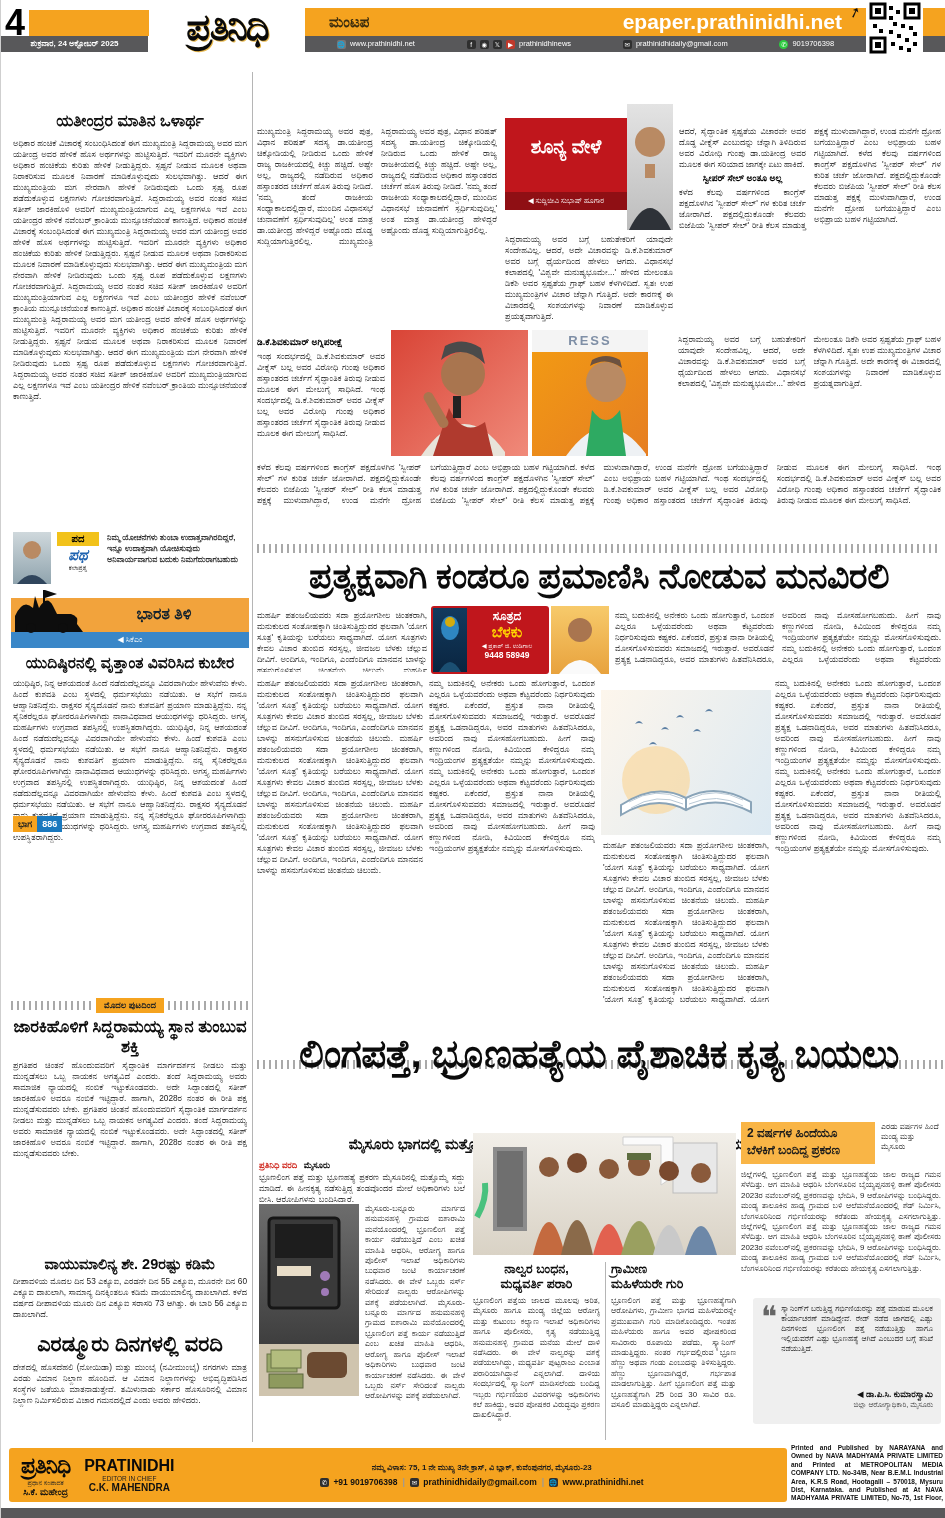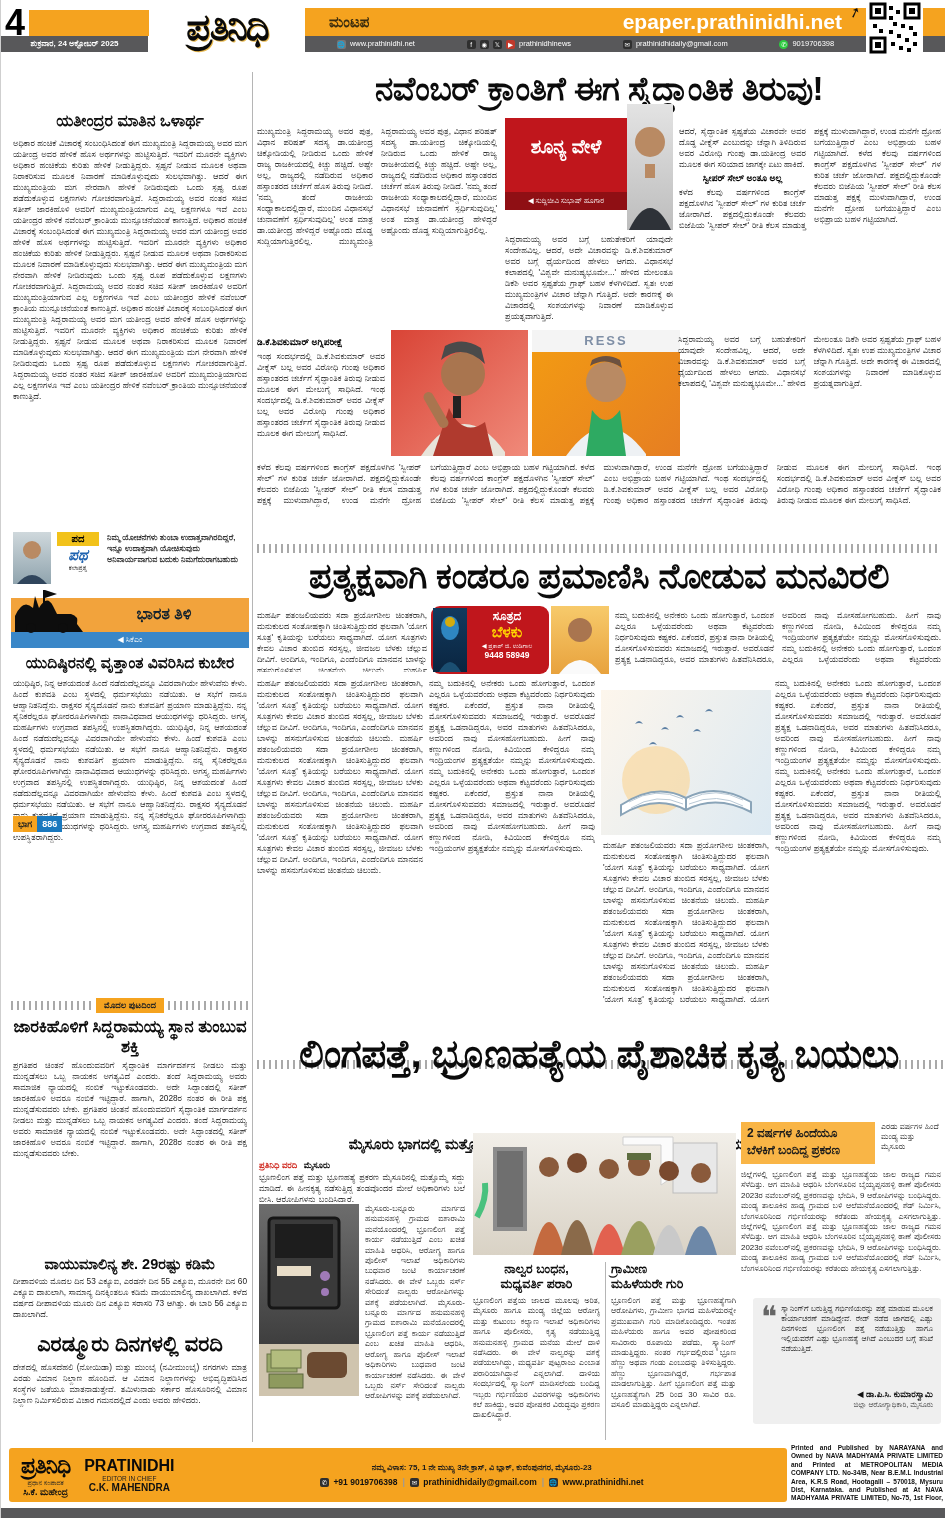--- a/index.html
+++ b/index.html
@@ -138,21 +138,20 @@
 
   <div class="a ctr" style="left:10px;top:1016px;width:238px;font-size:16.5px;line-height:20px;font-weight:700;color:#0b0b0b;">ಜಾರಕಿಹೊಳಿಗೆ ಸಿದ್ದರಾಮಯ್ಯ ಸ್ಥಾನ ತುಂಬುವ ಶಕ್ತಿ</div>
   <div class="a just body-txt" style="left:12px;top:1060px;width:234px;height:194px;">ಪ್ರಗತಿಪರ ಚಿಂತನೆ ಹೊಂದುವವರಿಗೆ ಸೈದ್ಧಾಂತಿಕ ಮಾರ್ಗದರ್ಶನ ನೀಡಲು ಮತ್ತು ಮುನ್ನಡೆಸಲು ಒಬ್ಬ ನಾಯಕನ ಅಗತ್ಯವಿದೆ ಎಂದರು. ತಂದೆ ಸಿದ್ದರಾಮಯ್ಯ ಅವರು ಸಾಮಾಜಿಕ ನ್ಯಾಯದಲ್ಲಿ ನಂಬಿಕೆ ಇಟ್ಟುಕೊಂಡವರು. ಅದೇ ಸಿದ್ಧಾಂತದಲ್ಲಿ ಸತೀಶ್ ಜಾರಕಿಹೊಳಿ ಅವರೂ ನಂಬಿಕೆ ಇಟ್ಟಿದ್ದಾರೆ. ಹಾಗಾಗಿ, 2028ರ ನಂತರ ಈ ರೀತಿ ಪಕ್ಷ ಮುನ್ನಡೆಸುವವರು ಬೇಕು. ಪ್ರಗತಿಪರ ಚಿಂತನೆ ಹೊಂದುವವರಿಗೆ ಸೈದ್ಧಾಂತಿಕ ಮಾರ್ಗದರ್ಶನ ನೀಡಲು ಮತ್ತು ಮುನ್ನಡೆಸಲು ಒಬ್ಬ ನಾಯಕನ ಅಗತ್ಯವಿದೆ ಎಂದರು. ತಂದೆ ಸಿದ್ದರಾಮಯ್ಯ ಅವರು ಸಾಮಾಜಿಕ ನ್ಯಾಯದಲ್ಲಿ ನಂಬಿಕೆ ಇಟ್ಟುಕೊಂಡವರು. ಅದೇ ಸಿದ್ಧಾಂತದಲ್ಲಿ ಸತೀಶ್ ಜಾರಕಿಹೊಳಿ ಅವರೂ ನಂಬಿಕೆ ಇಟ್ಟಿದ್ದಾರೆ. ಹಾಗಾಗಿ, 2028ರ ನಂತರ ಈ ರೀತಿ ಪಕ್ಷ ಮುನ್ನಡೆಸುವವರು ಬೇಕು. </div>
 
   <div class="a ctr" style="left:10px;top:1256px;width:238px;font-size:14.5px;font-weight:900;color:#0b0b0b;">ವಾಯುಮಾಲಿನ್ಯ ಶೇ. 29ರಷ್ಟು ಕಡಿಮೆ</div>
   <div class="a just body-txt" style="left:12px;top:1276px;width:234px;height:54px;">ದೀಪಾವಳಿಯ ಮೊದಲ ದಿನ 53 ಎಕ್ಯೂಐ, ಎರಡನೇ ದಿನ 55 ಎಕ್ಯೂಐ, ಮೂರನೇ ದಿನ 60 ಎಕ್ಯೂಐ ದಾಖಲಾಗಿ, ಸಾಮಾನ್ಯ ದಿನಕ್ಕಿಂತಲೂ ಕಡಿಮೆ ವಾಯುಮಾಲಿನ್ಯ ದಾಖಲಾಗಿದೆ. ಕಳೆದ ವರ್ಷದ ದೀಪಾವಳಿಯ ಮೂರು ದಿನ ಎಕ್ಯೂಐ ಸರಾಸರಿ 73 ಆಗಿತ್ತು. ಈ ಬಾರಿ 56 ಎಕ್ಯೂಐ ದಾಖಲಾಗಿದೆ. </div>
 
   <div class="a ctr" style="left:10px;top:1332px;width:238px;font-size:21px;font-weight:900;color:#0b0b0b;">ಎರಡ್ಮೂರು ದಿನಗಳಲ್ಲಿ ವರದಿ</div>
   <div class="a just body-txt" style="left:12px;top:1362px;width:234px;height:80px;">ದೇಶದಲ್ಲಿ ಹೊಸದೆಹಲಿ (ನೋಯಿಡಾ) ಮತ್ತು ಮುಂಬೈ (ನವೀಮುಂಬೈ) ನಗರಗಳು ಮಾತ್ರ ಎರಡು ವಿಮಾನ ನಿಲ್ದಾಣ ಹೊಂದಿವೆ. ಆ ವಿಮಾನ ನಿಲ್ದಾಣಗಳನ್ನು ಅಭಿವೃದ್ಧಿಪಡಿಸಿದ ಸಂಸ್ಥೆಗಳ ಜತೆಯೂ ಮಾತನಾಡುತ್ತೇವೆ. ತಮಿಳುನಾಡು ಸರ್ಕಾರ ಹೊಸೂರಿನಲ್ಲಿ ವಿಮಾನ ನಿಲ್ದಾಣ ನಿರ್ಮಿಸಲಿರುವ ವಿಚಾರ ಗಮನದಲ್ಲಿದೆ ಎಂದು ಅವರು ಹೇಳಿದರು. </div>
 
-  <div class="a ctr hl" style="left:256px;top:70px;width:684px;font-size:33px;">ನವೆಂಬರ್ ಕ್ರಾಂತಿಗೆ ಈಗ ಸೈದ್ಧಾಂತಿಕ ತಿರುವು!</div>
 
   <div class="a just body-txt cols2" style="left:256px;top:126px;width:240px;height:206px;">ಮುಖ್ಯಮಂತ್ರಿ ಸಿದ್ದರಾಮಯ್ಯ ಅವರ ಪುತ್ರ, ವಿಧಾನ ಪರಿಷತ್ ಸದಸ್ಯ ಡಾ.ಯತೀಂದ್ರ ಚಿಕ್ಕೋಡಿಯಲ್ಲಿ ನೀಡಿರುವ ಒಂದು ಹೇಳಿಕೆ ರಾಜ್ಯ ರಾಜಕೀಯದಲ್ಲಿ ಕಿಚ್ಚು ಹಚ್ಚಿದೆ. ಅಷ್ಟೇ ಅಲ್ಲ, ರಾಜ್ಯದಲ್ಲಿ ನಡೆದಿರುವ ಅಧಿಕಾರ ಹಸ್ತಾಂತರದ ಚರ್ಚೆಗೆ ಹೊಸ ತಿರುವು ನೀಡಿದೆ. 'ನಮ್ಮ ತಂದೆ ರಾಜಕೀಯ ಸಂಧ್ಯಾಕಾಲದಲ್ಲಿದ್ದಾರೆ, ಮುಂದಿನ ವಿಧಾನಸಭೆ ಚುನಾವಣೆಗೆ ಸ್ಪರ್ಧಿಸುವುದಿಲ್ಲ' ಅಂತ ಮಾತ್ರ ಡಾ.ಯತೀಂದ್ರ ಹೇಳಿದ್ದರೆ ಅಷ್ಟೊಂದು ದೊಡ್ಡ ಸುದ್ದಿಯಾಗುತ್ತಿರಲಿಲ್ಲ. ಮುಖ್ಯಮಂತ್ರಿ ಸಿದ್ದರಾಮಯ್ಯ ಅವರ ಪುತ್ರ, ವಿಧಾನ ಪರಿಷತ್ ಸದಸ್ಯ ಡಾ.ಯತೀಂದ್ರ ಚಿಕ್ಕೋಡಿಯಲ್ಲಿ ನೀಡಿರುವ ಒಂದು ಹೇಳಿಕೆ ರಾಜ್ಯ ರಾಜಕೀಯದಲ್ಲಿ ಕಿಚ್ಚು ಹಚ್ಚಿದೆ. ಅಷ್ಟೇ ಅಲ್ಲ, ರಾಜ್ಯದಲ್ಲಿ ನಡೆದಿರುವ ಅಧಿಕಾರ ಹಸ್ತಾಂತರದ ಚರ್ಚೆಗೆ ಹೊಸ ತಿರುವು ನೀಡಿದೆ. 'ನಮ್ಮ ತಂದೆ ರಾಜಕೀಯ ಸಂಧ್ಯಾಕಾಲದಲ್ಲಿದ್ದಾರೆ, ಮುಂದಿನ ವಿಧಾನಸಭೆ ಚುನಾವಣೆಗೆ ಸ್ಪರ್ಧಿಸುವುದಿಲ್ಲ' ಅಂತ ಮಾತ್ರ ಡಾ.ಯತೀಂದ್ರ ಹೇಳಿದ್ದರೆ ಅಷ್ಟೊಂದು ದೊಡ್ಡ ಸುದ್ದಿಯಾಗುತ್ತಿರಲಿಲ್ಲ. </div>
 
   <div class="a" style="left:504px;top:118px;width:122px;height:92px;background:#c0161c;">
     <div class="kicker-red ctr" style="font-size:19px;padding-top:18px;">ಶೂನ್ಯ ವೇಳೆ</div>
     <div style="position:absolute;left:0;bottom:0;width:100%;height:18px;background:#8f0f14;color:#fff;
          font-size:7.3px;line-height:18px;text-align:center;">◀ ಸುದ್ದಿಜೀವಿ ಸುಭಾಷ್ ಹೂಗಾರ</div>
   </div>
   <div class="a photo" style="left:626px;top:104px;width:46px;height:126px;background:linear-gradient(#e3e3e3,#bdbdbd);">
     <svg width="46" height="126" viewBox="0 0 46 126">
@@ -176,21 +175,21 @@
   <div class="a photo" style="left:390px;top:330px;width:137px;height:126px;background:linear-gradient(135deg,#d94436,#f08a7a);">
     <svg width="137" height="126" viewBox="0 0 137 126">
         <circle cx="72" cy="44" r="22" fill="#a9754f"></circle>
     <path d="M50 30 q22 -18 44 4 l-4 -16 q-18 -12 -36 -2z" fill="#4a4a4a"></path>
     <path d="M30 126 q42 -62 84 -4 l0 4z" fill="#e8e4da"></path>
     <path d="M58 78 q14 30 36 14 l8 34 h-60z" fill="#b03a2e"></path>
     <rect x="40" y="60" width="10" height="40" rx="5" fill="#a9754f" transform="rotate(-30 45 80)"></rect>
     <rect x="62" y="66" width="8" height="22" fill="#222"></rect>
       </svg>
   </div>
-  <div class="a photo" style="left:531px;top:330px;width:148px;height:126px;background:linear-gradient(135deg,#f39c12,#e67e22);">
+  <div class="a photo" style="left:531px;top:330px;width:116px;height:126px;background:linear-gradient(135deg,#f39c12,#e67e22);">
     <div style="position:absolute;left:0;top:0;width:100%;height:22px;background:#f4f4f4;color:#7f8fa6;
          font-weight:900;font-size:13px;text-align:center;line-height:22px;letter-spacing:2px;">RESS</div>
     <svg width="140" height="104" viewBox="0 0 140 104" style="position:absolute;top:22px;">
       <circle cx="74" cy="30" r="20" fill="#b98a63"></circle>
         <path d="M58 14 q16 -10 32 2 l-2 -8 q-14 -8 -28 0z" fill="#6b5140"></path>
       <path d="M34 104 q40 -56 80 -2 l0 2z" fill="#eef1f4"></path>
       <path d="M60 58 q14 20 28 0 l6 46 h-40z" fill="#2eaa62"></path>
       </svg>
   </div>
   <div class="a just body-txt cols2" style="left:677px;top:334px;width:263px;height:124px;">ಸಿದ್ದರಾಮಯ್ಯ ಅವರ ಬಗ್ಗೆ ಬಹುತೇಕರಿಗೆ ಯಾವುದೇ ಸಂದೇಹವಿಲ್ಲ. ಆದರೆ, ಅದೇ ವಿಚಾರವನ್ನು ಡಿ.ಕೆ.ಶಿವಕುಮಾರ್ ಅವರ ಬಗ್ಗೆ ಧೈರ್ಯದಿಂದ ಹೇಳಲು ಆಗದು. ವಿಧಾನಸಭೆ ಕಲಾಪದಲ್ಲಿ 'ವಿಶ್ವವೇ ಮನುಷ್ಯಭೂಮೇ...' ಹೇಳಿದ ಮೇಲಂತೂ ಡಿಕೆಶಿ ಅವರ ಸ್ಪಷ್ಟತೆಯ ಗ್ರಾಫ್ ಬಹಳ ಕೆಳಗಿಳಿದಿದೆ. ಸ್ವತಃ ಉಪ ಮುಖ್ಯಮಂತ್ರಿಗಳ ವಿಚಾರ ಚೆನ್ನಾಗಿ ಗೊತ್ತಿದೆ. ಅದೇ ಕಾರಣಕ್ಕೆ ಈ ವಿಚಾರದಲ್ಲಿ ಸಂಶಯಗಳನ್ನು ನಿವಾರಣೆ ಮಾಡಿಕೊಳ್ಳುವ ಪ್ರಯತ್ನವಾಗುತ್ತಿದೆ. </div>
@@ -199,21 +198,21 @@
     <span>ಕಳೆದ ಕೆಲವು ವರ್ಷಗಳಿಂದ ಕಾಂಗ್ರೆಸ್ ಪಕ್ಷದೊಳಗಿನ 'ಸ್ವೀಪರ್ ಸೇಲ್' ಗಳ ಕುರಿತ ಚರ್ಚೆ ಜೋರಾಗಿದೆ. ಪಕ್ಷದಲ್ಲಿದ್ದುಕೊಂಡೇ ಕೆಲವರು ಬಿಜೆಪಿಯ 'ಸ್ವೀಪರ್ ಸೇಲ್' ರೀತಿ ಕೆಲಸ ಮಾಡುತ್ತ ಪಕ್ಷಕ್ಕೆ ಮುಳುವಾಗಿದ್ದಾರೆ, ಉಂಡ ಮನೆಗೇ ದ್ರೋಹ ಬಗೆಯುತ್ತಿದ್ದಾರೆ ಎಂಬ ಅಭಿಪ್ರಾಯ ಬಹಳ ಗಟ್ಟಿಯಾಗಿದೆ. ಕಳೆದ ಕೆಲವು ವರ್ಷಗಳಿಂದ ಕಾಂಗ್ರೆಸ್ ಪಕ್ಷದೊಳಗಿನ 'ಸ್ವೀಪರ್ ಸೇಲ್' ಗಳ ಕುರಿತ ಚರ್ಚೆ ಜೋರಾಗಿದೆ. ಪಕ್ಷದಲ್ಲಿದ್ದುಕೊಂಡೇ ಕೆಲವರು ಬಿಜೆಪಿಯ 'ಸ್ವೀಪರ್ ಸೇಲ್' ರೀತಿ ಕೆಲಸ ಮಾಡುತ್ತ ಪಕ್ಷಕ್ಕೆ ಮುಳುವಾಗಿದ್ದಾರೆ, ಉಂಡ ಮನೆಗೇ ದ್ರೋಹ ಬಗೆಯುತ್ತಿದ್ದಾರೆ ಎಂಬ ಅಭಿಪ್ರಾಯ ಬಹಳ ಗಟ್ಟಿಯಾಗಿದೆ. </span>
     <span>ಇಂಥ ಸಂದರ್ಭದಲ್ಲಿ ಡಿ.ಕೆ.ಶಿವಕುಮಾರ್ ಅವರ ವೀಕ್ನೆಸ್ ಬಲ್ಲ ಅವರ ವಿರೋಧಿ ಗುಂಪು ಅಧಿಕಾರ ಹಸ್ತಾಂತರದ ಚರ್ಚೆಗೆ ಸೈದ್ಧಾಂತಿಕ ತಿರುವು ನೀಡುವ ಮೂಲಕ ಈಗ ಮೇಲುಗೈ ಸಾಧಿಸಿದೆ. ಇಂಥ ಸಂದರ್ಭದಲ್ಲಿ ಡಿ.ಕೆ.ಶಿವಕುಮಾರ್ ಅವರ ವೀಕ್ನೆಸ್ ಬಲ್ಲ ಅವರ ವಿರೋಧಿ ಗುಂಪು ಅಧಿಕಾರ ಹಸ್ತಾಂತರದ ಚರ್ಚೆಗೆ ಸೈದ್ಧಾಂತಿಕ ತಿರುವು ನೀಡುವ ಮೂಲಕ ಈಗ ಮೇಲುಗೈ ಸಾಧಿಸಿದೆ. </span>
   </div>
 
   <div class="a hatch" style="left:256px;top:544px;width:684px;height:9px;"></div>
 
   <div class="a ctr hl" style="left:256px;top:556px;width:684px;font-size:35px;">ಪ್ರತ್ಯಕ್ಷವಾಗಿ ಕಂಡರೂ ಪ್ರಮಾಣಿಸಿ ನೋಡುವ ಮನವಿರಲಿ</div>
 
   <div class="a just body-txt" style="left:256px;top:610px;width:170px;height:62px;">ಮಹರ್ಷಿ ಪತಂಜಲಿಯವರು ಸದಾ ಪ್ರಯೋಗಶೀಲ ಚಿಂತಕರಾಗಿ, ಮನುಕುಲದ ಸಂತೋಷಕ್ಕಾಗಿ ಚಿಂತಿಸುತ್ತಿದ್ದುದರ ಫಲವಾಗಿ 'ಯೋಗ ಸೂತ್ರ' ಕೃತಿಯನ್ನು ಬರೆಯಲು ಸಾಧ್ಯವಾಗಿದೆ. ಯೋಗ ಸೂತ್ರಗಳು ಕೇವಲ ವಿಚಾರ ತುಂಬಿದ ಸರಸ್ಸಲ್ಲ, ಜೀವಜಲ ಬೆಳಕು ಚೆಲ್ಲುವ ದೀವಿಗೆ. ಅಂದಿಗೂ, ಇಂದಿಗೂ, ಎಂದೆಂದಿಗೂ ಮಾನವನ ಬಾಳನ್ನು ಹಸನುಗೊಳಿಸುವ ಚಿಂತನೆಯ ಚಿಲುಮೆ. ಮಹರ್ಷಿ ಪತಂಜಲಿಯವರು ಸದಾ ಪ್ರಯೋಗಶೀಲ ಚಿಂತಕರಾಗಿ, ಮನುಕುಲದ ಸಂತೋಷಕ್ಕಾಗಿ ಚಿಂತಿಸುತ್ತಿದ್ದುದರ ಫಲವಾಗಿ 'ಯೋಗ ಸೂತ್ರ' ಕೃತಿಯನ್ನು ಬರೆಯಲು ಸಾಧ್ಯವಾಗಿದೆ. ಯೋಗ ಸೂತ್ರಗಳು ಕೇವಲ ವಿಚಾರ ತುಂಬಿದ ಸರಸ್ಸಲ್ಲ, ಜೀವಜಲ ಬೆಳಕು ಚೆಲ್ಲುವ ದೀವಿಗೆ. ಅಂದಿಗೂ, ಇಂದಿಗೂ, ಎಂದೆಂದಿಗೂ ಮಾನವನ ಬಾಳನ್ನು ಹಸನುಗೊಳಿಸುವ ಚಿಂತನೆಯ ಚಿಲುಮೆ. ಮಹರ್ಷಿ ಪತಂಜಲಿಯವರು ಸದಾ ಪ್ರಯೋಗಶೀಲ ಚಿಂತಕರಾಗಿ, ಮನುಕುಲದ ಸಂತೋಷಕ್ಕಾಗಿ ಚಿಂತಿಸುತ್ತಿದ್ದುದರ ಫಲವಾಗಿ 'ಯೋಗ ಸೂತ್ರ' ಕೃತಿಯನ್ನು ಬರೆಯಲು ಸಾಧ್ಯವಾಗಿದೆ. ಯೋಗ ಸೂತ್ರಗಳು ಕೇವಲ ವಿಚಾರ ತುಂಬಿದ ಸರಸ್ಸಲ್ಲ, ಜೀವಜಲ ಬೆಳಕು ಚೆಲ್ಲುವ ದೀವಿಗೆ. ಅಂದಿಗೂ, ಇಂದಿಗೂ, ಎಂದೆಂದಿಗೂ ಮಾನವನ ಬಾಳನ್ನು ಹಸನುಗೊಳಿಸುವ ಚಿಂತನೆಯ ಚಿಲುಮೆ. </div>
 
-  <div class="a" style="left:430px;top:606px;width:118px;height:68px;background:#c0161c;border-radius:9px;">
+  <div class="a" style="left:430px;top:606px;width:118px;height:68px;background:#c0161c;border-radius:3px;">
     <div class="photo" style="position:absolute;left:2px;top:2px;width:34px;height:64px;background:linear-gradient(#123a5e,#0a2540);">
       <svg width="34" height="64" viewBox="0 0 34 64">
           <ellipse cx="17" cy="20" rx="9" ry="12" fill="#2e86c1"></ellipse>
       <circle cx="17" cy="14" r="5" fill="#d4ac0d"></circle>
           <path d="M6 64 q11 -20 22 0z" fill="#1b4f72"></path>
         </svg>
     </div>
     <div style="position:absolute;left:38px;top:3px;width:76px;text-align:center;">
       <div style="color:#fff;font-weight:900;font-size:12px;">ಸೂತ್ರದ</div>
       <div style="color:#ffd400;font-weight:900;font-size:15px;">ಬೆಳಕು</div>

